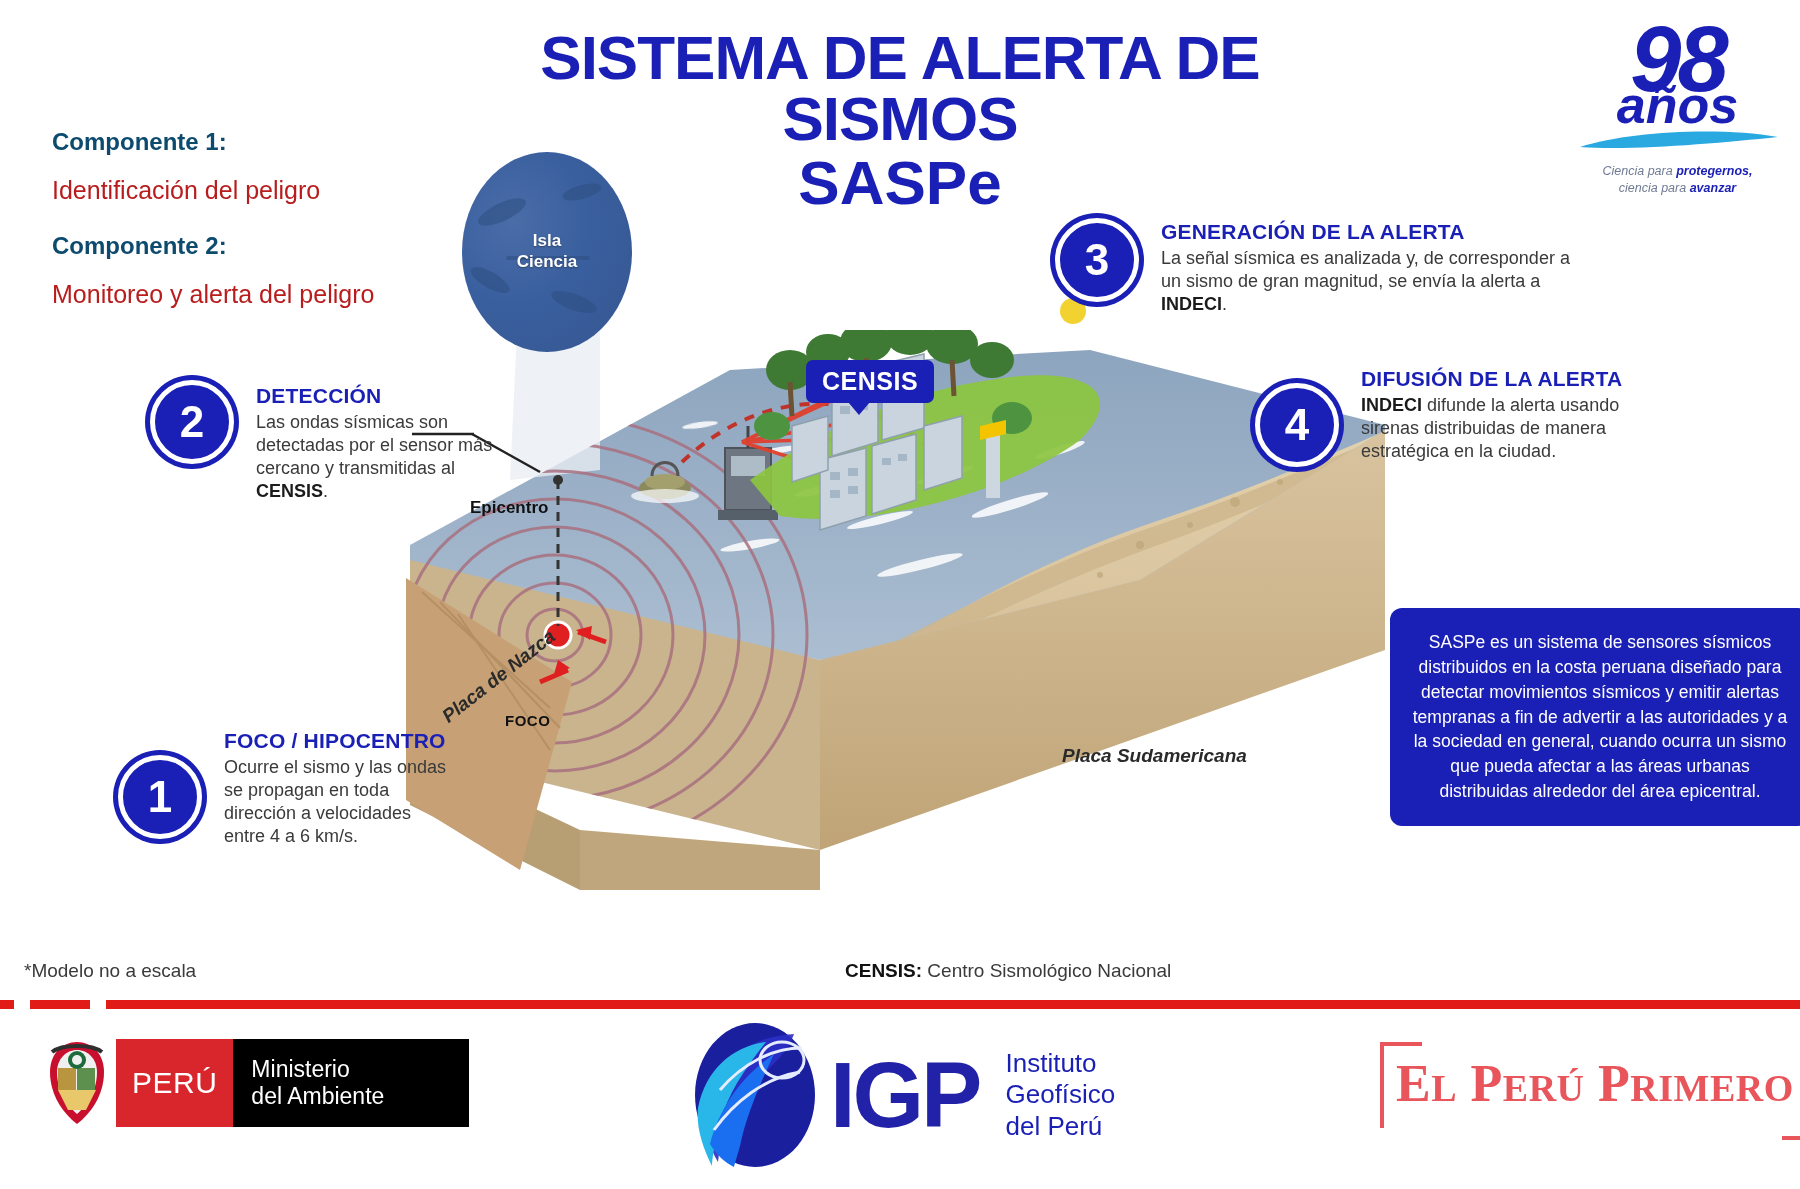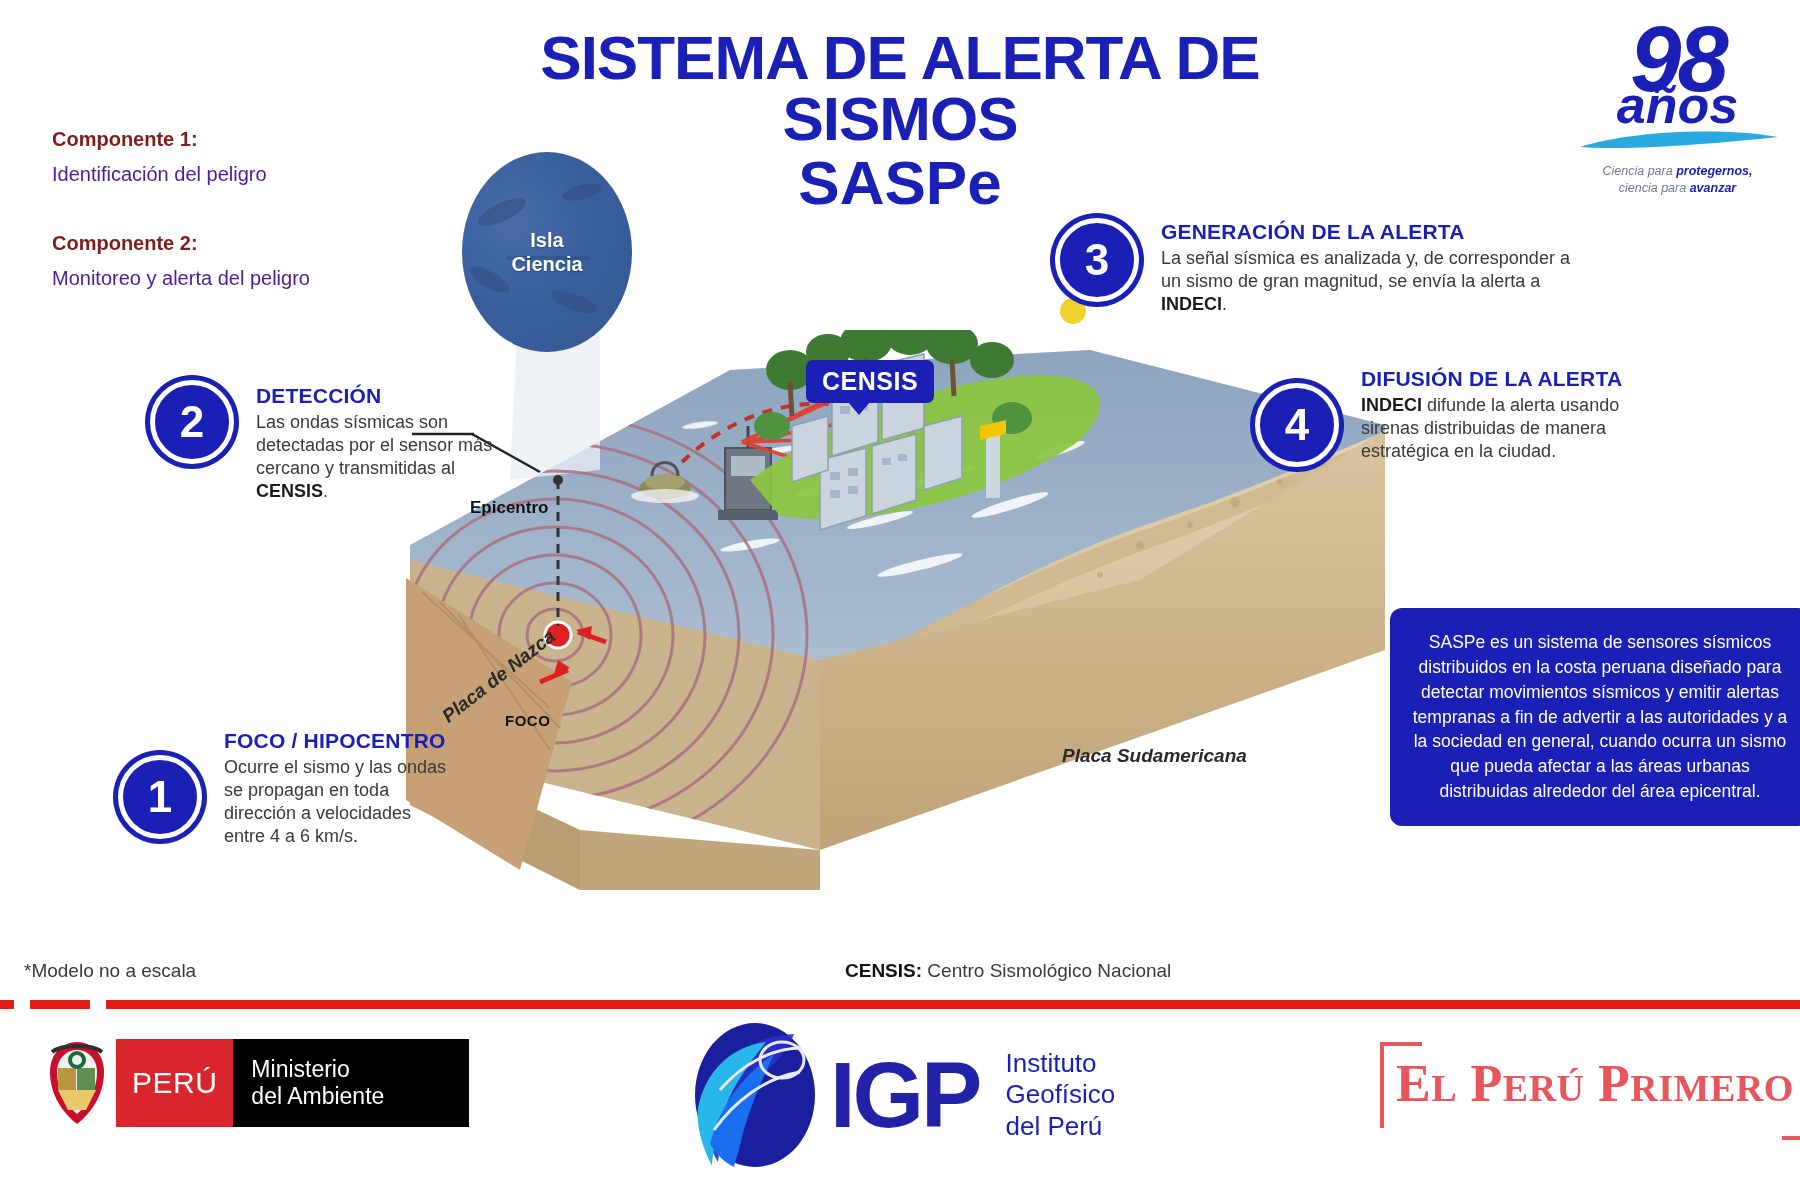--- a/index.html
+++ b/index.html
@@ -10,22 +10,22 @@
     width:74px;height:74px;border-radius:50%;
     background:#1a1fb5;border:5px solid #ffffff;
     box-shadow:0 0 0 5px #1a1fb5;
     color:#fff;font-size:44px;font-weight:bold;
     display:flex;align-items:center;justify-content:center;
     font-family:"Liberation Sans", sans-serif;
   }
   .step-title{font-size:21px;font-weight:bold;color:#1a1fb5;letter-spacing:.2px;margin-bottom:3px;}
   .step-body{font-size:18px;line-height:1.28;color:#3a3a3a;}
   .step-body b{color:#1b1b1b;}
-  .comp-title{font-size:20px;font-weight:bold;color:#7f1d1d;}
-  .comp-sub{font-size:20px;color:#4c1d95;margin-top:12px;}
+  .comp-title{font-size:24px;font-weight:bold;color:#0c4a6e;}
+  .comp-sub{font-size:25px;color:#b91c1c;margin-top:20px;}
   .title-main{
     font-size:62px;font-weight:bold;color:#1a1fb5;letter-spacing:-1px;
     text-align:center;line-height:.98;
   }
   .title-sub{font-size:62px;font-weight:bold;color:#1a1fb5;text-align:center;line-height:1.05;}
 
   
   .logo98{width:215px;height:215px;}
   .logo98 .num{font-size:92px;font-weight:bold;color:#1a1fb5;
     letter-spacing:-4px;line-height:.9;text-align:center;font-style:italic;}
@@ -50,21 +50,21 @@
     content:"";position:absolute;left:42px;bottom:-12px;
     border-left:11px solid transparent;border-right:11px solid transparent;
     border-top:13px solid #1a1fb5;
   }
 
   
   .bubble{
     width:170px;height:200px;border-radius:50%;
     background:
       radial-gradient(ellipse at 30% 35%, #4a6da8 0%, #3a5f9e 45%, #355791 100%);
-    color:#fff;font-weight:bold;font-size:20px;text-align:center;
+    color:#fff;font-weight:bold;font-size:17px;text-align:center;
     display:flex;align-items:center;justify-content:center;line-height:1.22;
     overflow:hidden;position:relative;
   }
   .bubble .txt{position:relative;z-index:3;text-shadow:0 1px 2px rgba(0,0,0,.35);}
 
   
   .redline{height:9px;background:#e01b18;}
   .redline-seg{height:9px;background:#e01b18;}
   .peru-block{display:flex;align-items:stretch;height:88px;}
   .peru-red{background:#d8262c;color:#fff;font-size:30px;display:flex;

